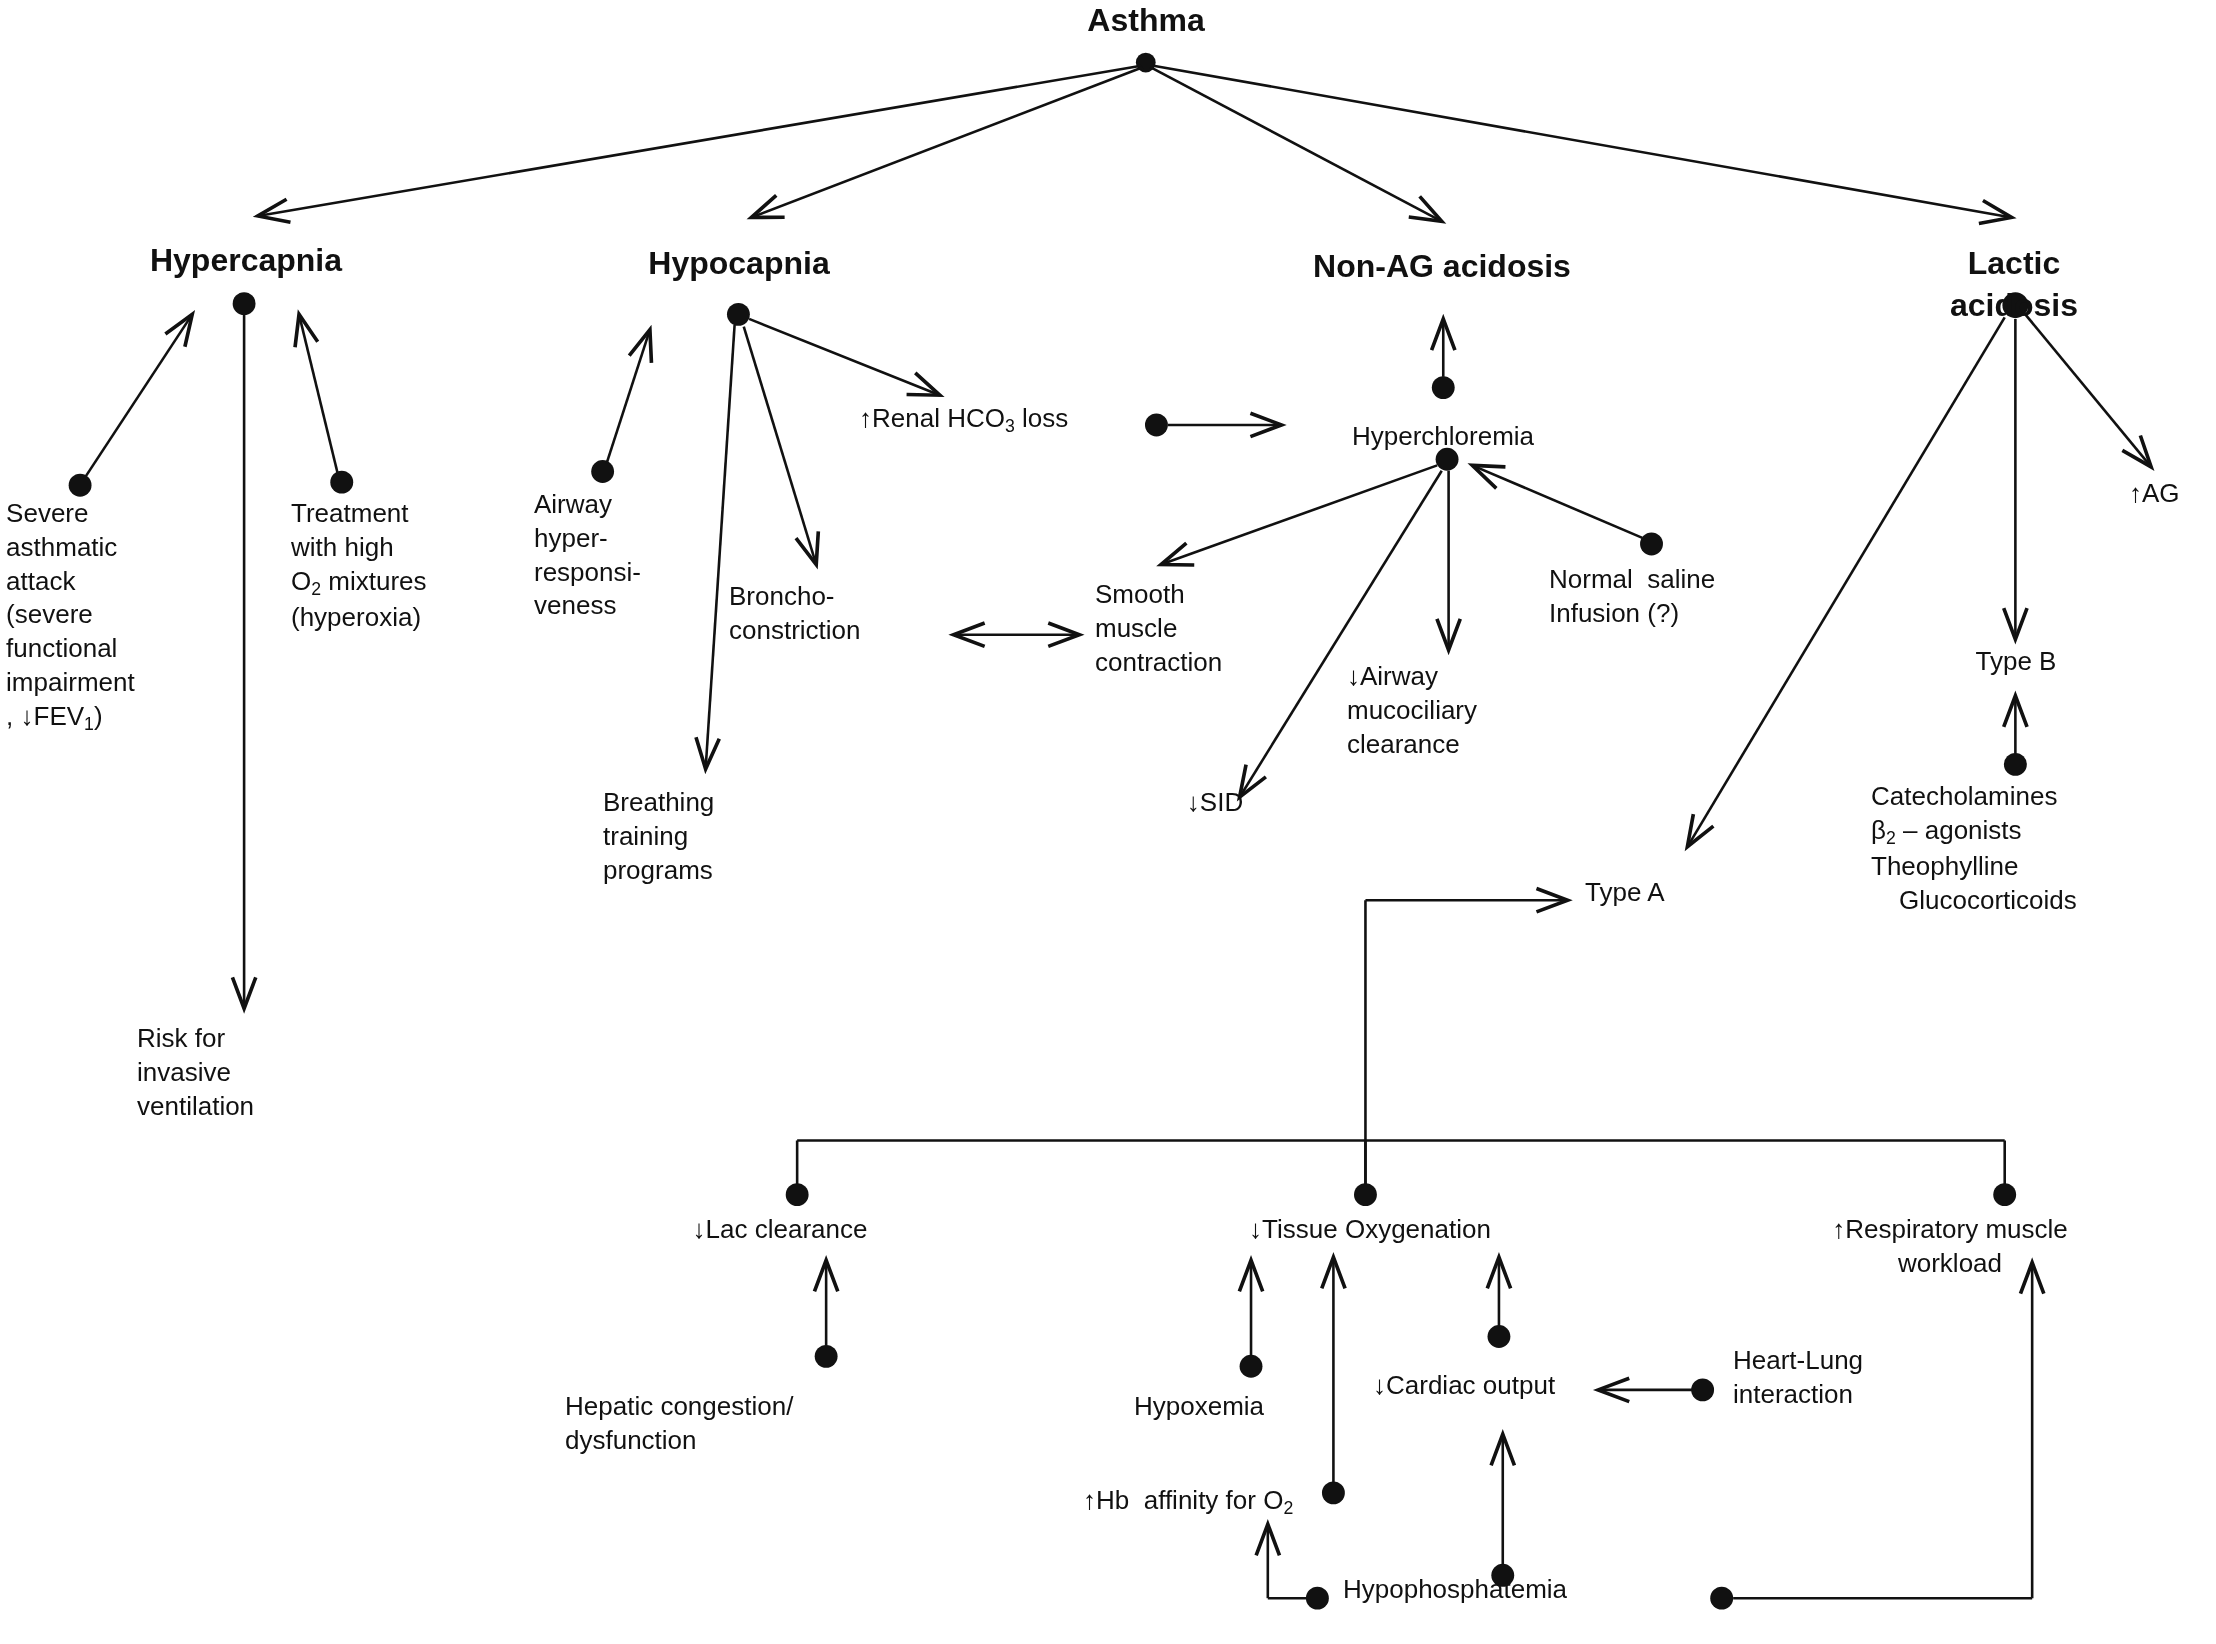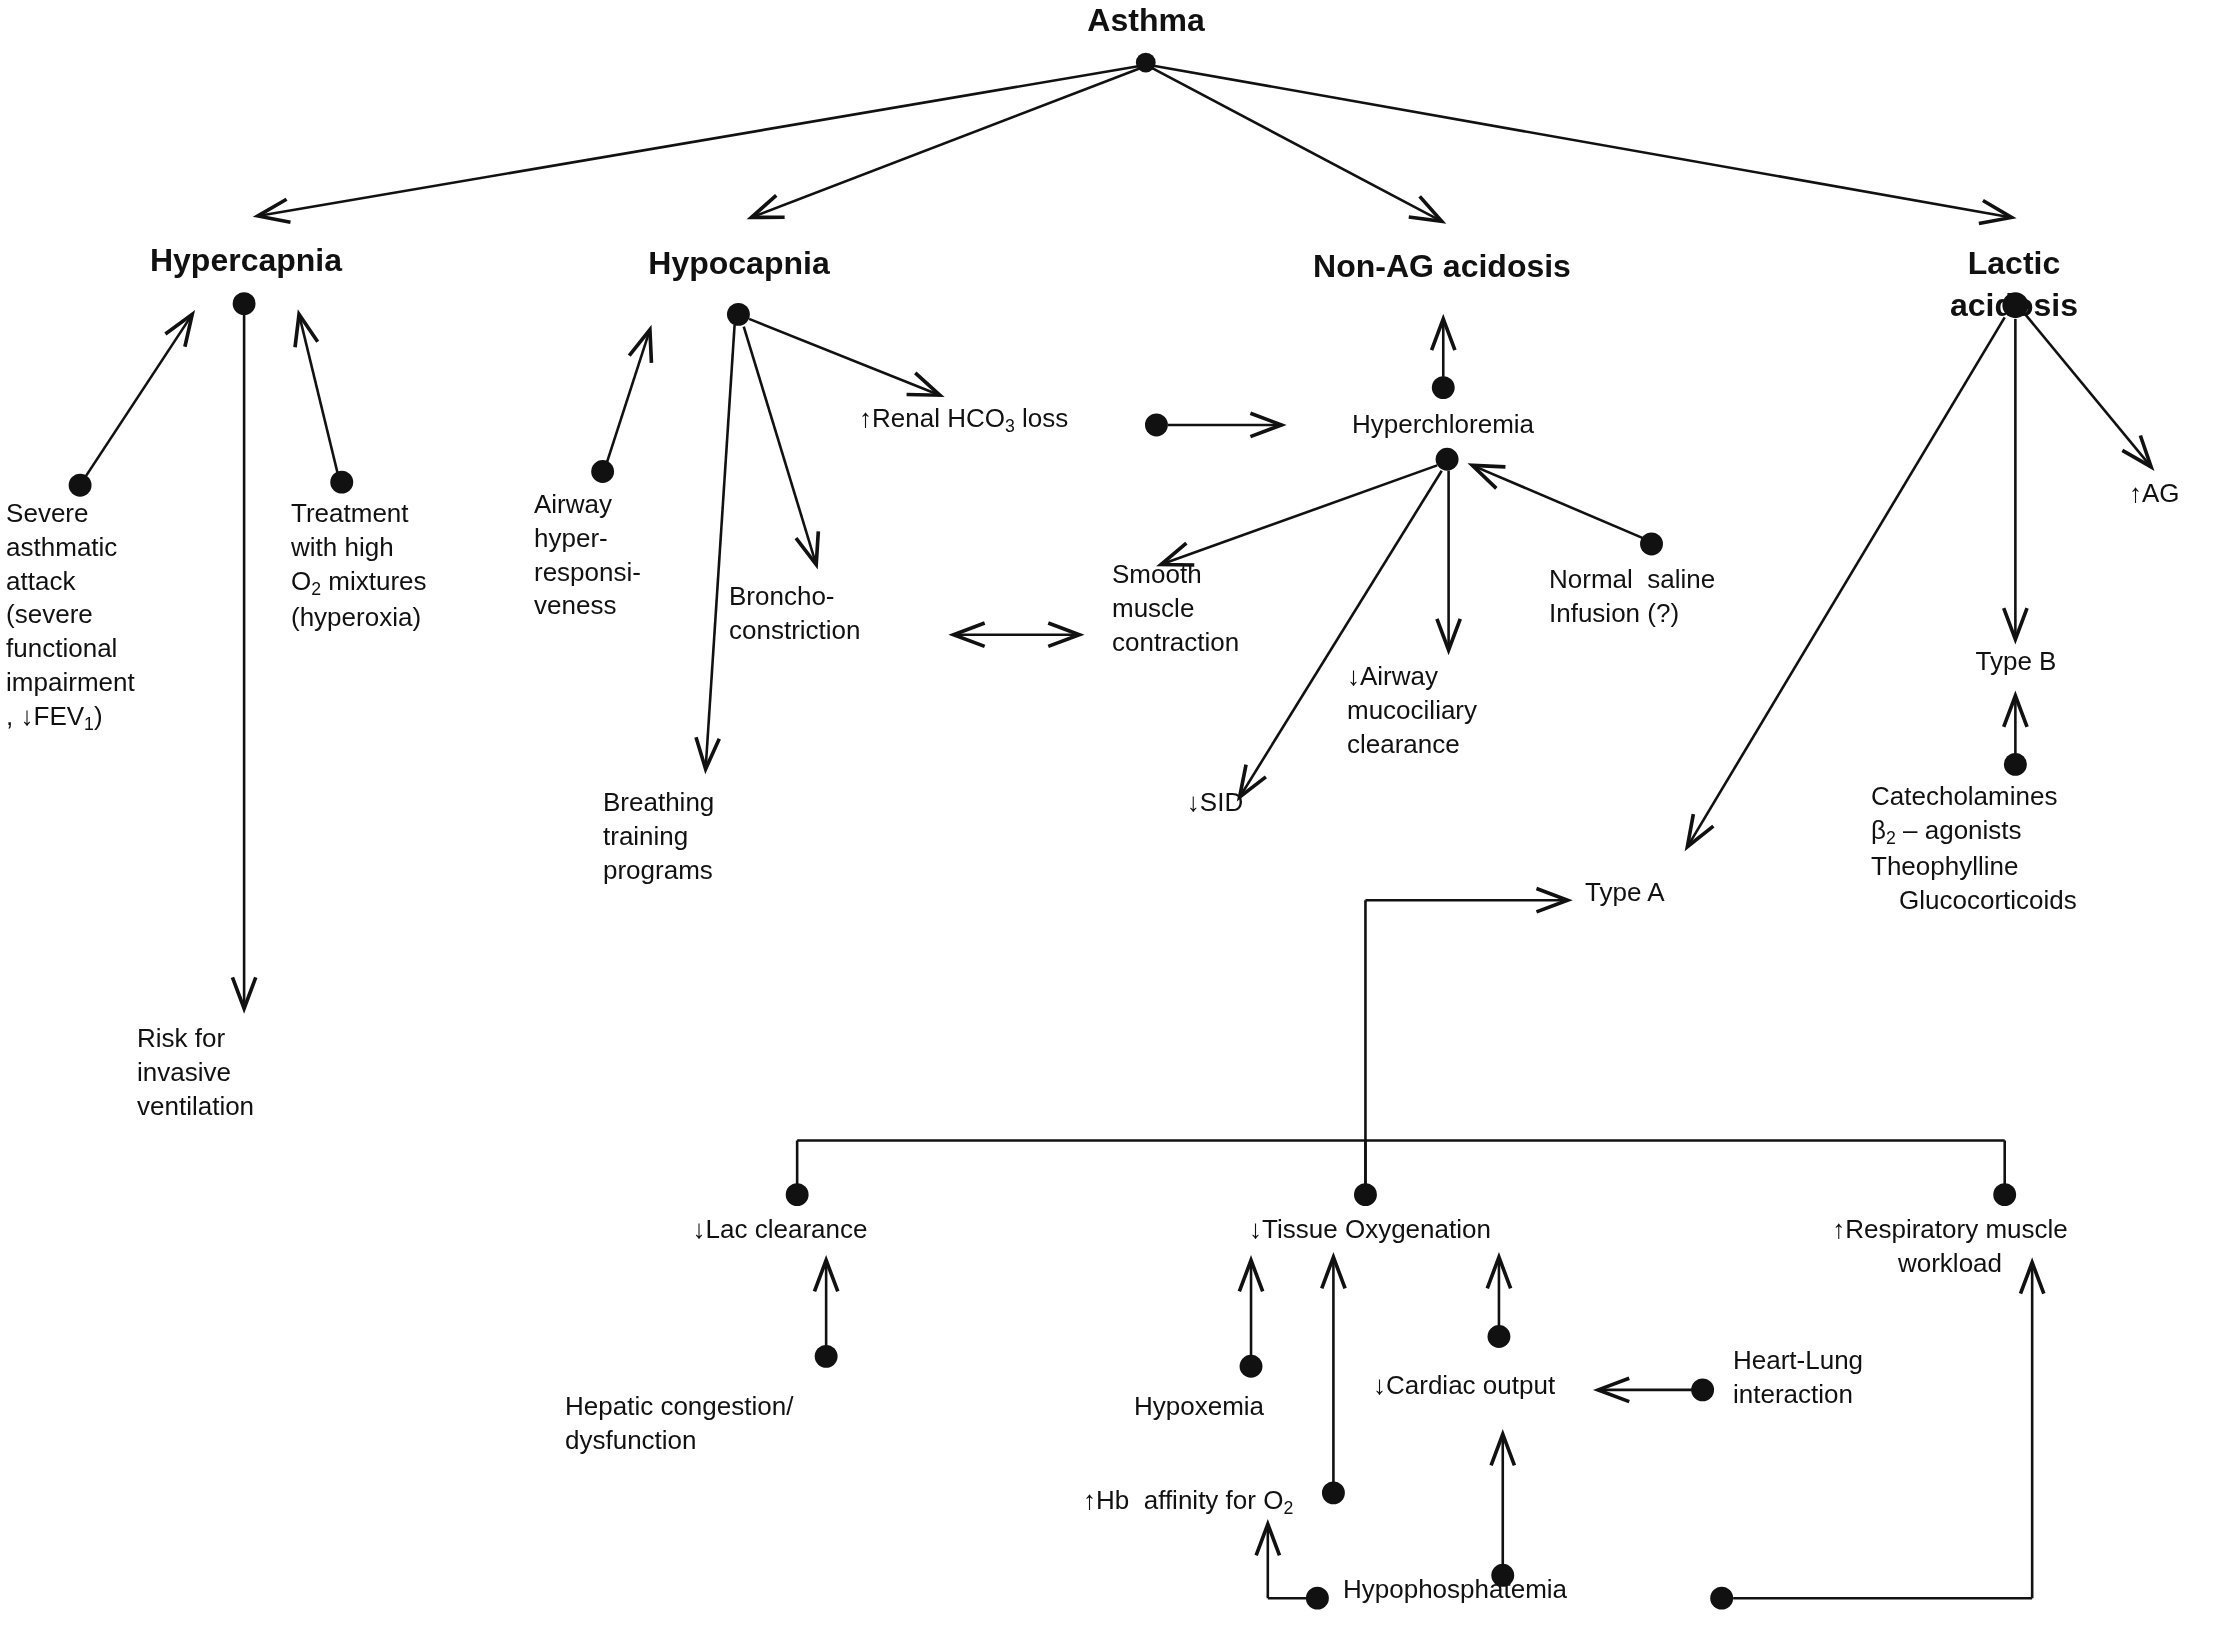--- a/index.html
+++ b/index.html
@@ -169,23 +169,23 @@
     <div class="lbl" style="position:static;">programs</div>
   </div>
 
   <div style="position:absolute;left:729px;top:580px;">
     <div class="lbl" style="position:static;">Broncho-</div>
     <div class="lbl" style="position:static;">constriction</div>
   </div>
 
   <div class="lbl" style="left:859px;top:402px;"><span>↑Renal HCO</span><span class="sub">3</span><span> loss</span></div>
 
-  <div class="lbl ctr" style="left:1443px;top:408px;">Hyperchloremia</div>
-
-  <div style="position:absolute;left:1095px;top:558px;margin-left:17px;">
+  <div class="lbl ctr" style="left:1443px;top:420px;">Hyperchloremia</div>
+
+  <div style="position:absolute;left:1095px;top:578px;">
     <div class="lbl" style="position:static;">Smooth</div>
     <div class="lbl" style="position:static;">muscle</div>
     <div class="lbl" style="position:static;">contraction</div>
   </div>
 
   <div style="position:absolute;left:1347px;top:660px;">
     <div class="lbl" style="position:static;">↓Airway</div>
     <div class="lbl" style="position:static;">mucociliary</div>
     <div class="lbl" style="position:static;">clearance</div>
   </div>

